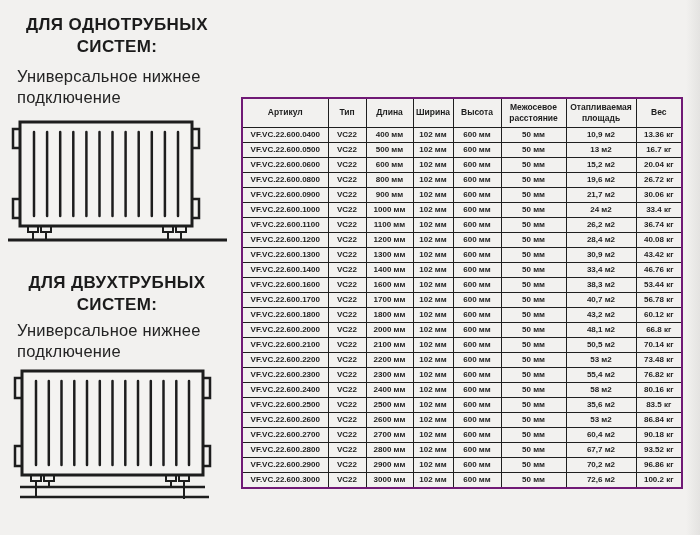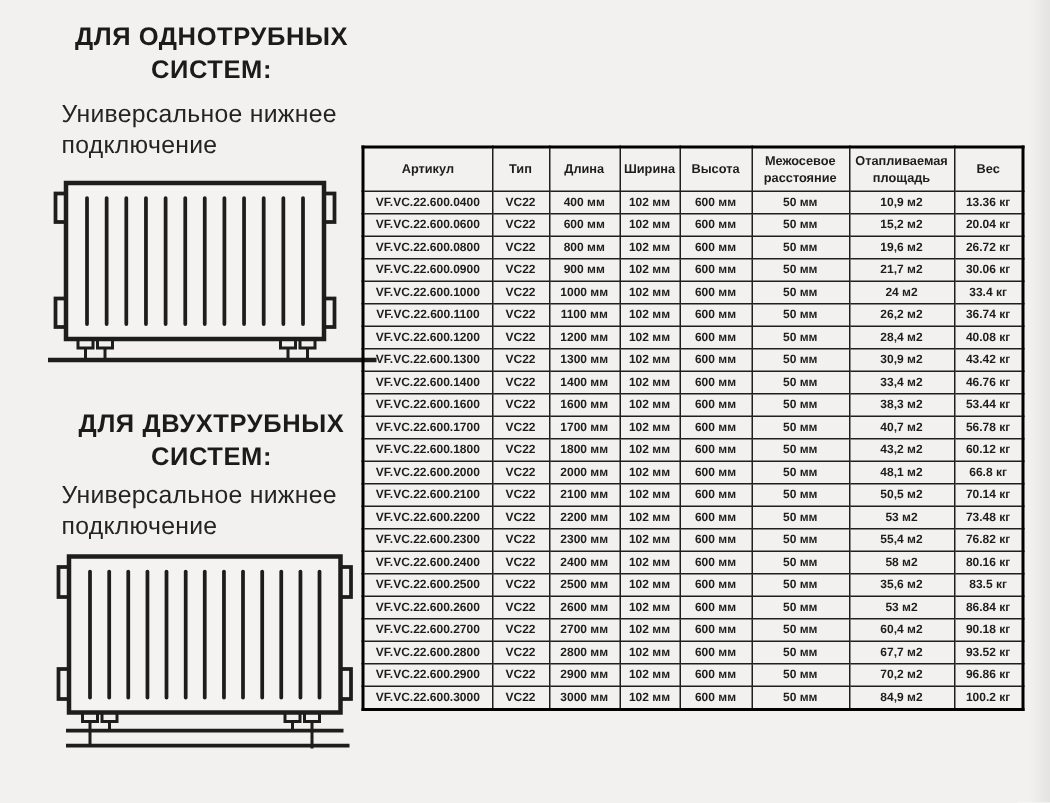--- a/index.html
+++ b/index.html
@@ -12,21 +12,21 @@
     overflow:hidden;
   }
   .page::after{
     content:"";
     position:absolute; top:0; right:0; width:14px; height:100%;
     background:linear-gradient(to right, rgba(0,0,0,0), rgba(0,0,0,0.06));
     pointer-events:none;
   }
 
   
-  .left-panel { position:absolute; left:0; top:0; width:238px; height:535px;margin-left:24px; }
+  .left-panel { position:absolute; left:0; top:0; width:238px; height:535px; }
 
   .section-title {
     position:absolute; left:6px; width:222px;
     margin:0; text-align:center;
     font-size:17px; font-weight:bold; letter-spacing:.4px;
     line-height:1.28; color:#1b1b1b;
   }
   .title-1 { top:14px; }
   .title-2 { top:272px; }
 
@@ -47,21 +47,21 @@
   .spec-table {
     position:absolute; left:241px; top:97px; width:440px;
     border-collapse:collapse; table-layout:fixed;
   }
   .spec-table th, .spec-table td {
     border:1px solid #1f1f1f;
     text-align:center; vertical-align:middle;
     color:#1d1d1d;
     overflow:hidden;
   }
-  .spec-table { border:2px solid #000000; }
+  .spec-table { border:2px solid #701a75; }
   .spec-table th {
     font-size:8.5px; font-weight:bold; line-height:1.3;
     height:26px; padding:1px 1px;
   }
   .spec-table td {
     font-size:8px; font-weight:bold; line-height:1;
     height:14px; padding:0 1px; white-space:nowrap;
   }
 </style>
 </head>
@@ -192,20 +192,30 @@
           <td>VF.VC.22.600.0400</td>
           <td>VC22</td>
           <td>400 мм</td>
           <td>102 мм</td>
           <td>600 мм</td>
           <td>50 мм</td>
           <td>10,9 м2</td>
           <td>13.36 кг</td>
         </tr>
         <tr>
+          <td>VF.VC.22.600.0500</td>
+          <td>VC22</td>
+          <td>500 мм</td>
+          <td>102 мм</td>
+          <td>600 мм</td>
+          <td>50 мм</td>
+          <td>13 м2</td>
+          <td>16.7 кг</td>
+        </tr>
+        <tr>
           <td>VF.VC.22.600.0600</td>
           <td>VC22</td>
           <td>600 мм</td>
           <td>102 мм</td>
           <td>600 мм</td>
           <td>50 мм</td>
           <td>15,2 м2</td>
           <td>20.04 кг</td>
         </tr>
         <tr>
@@ -408,19 +418,19 @@
           <td>70,2 м2</td>
           <td>96.86 кг</td>
         </tr>
         <tr>
           <td>VF.VC.22.600.3000</td>
           <td>VC22</td>
           <td>3000 мм</td>
           <td>102 мм</td>
           <td>600 мм</td>
           <td>50 мм</td>
-          <td>84,9 м2</td>
+          <td>72,6 м2</td>
           <td>100.2 кг</td>
         </tr>
       </tbody>
   </table>
 
 </div>
 
 </body></html>

